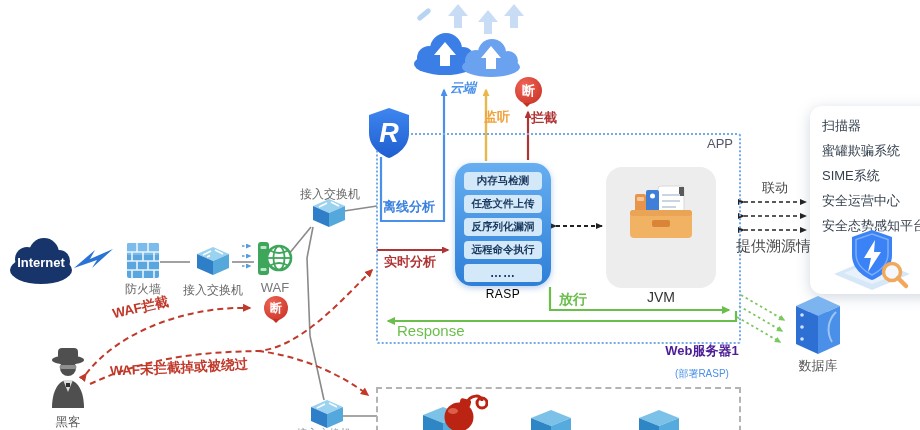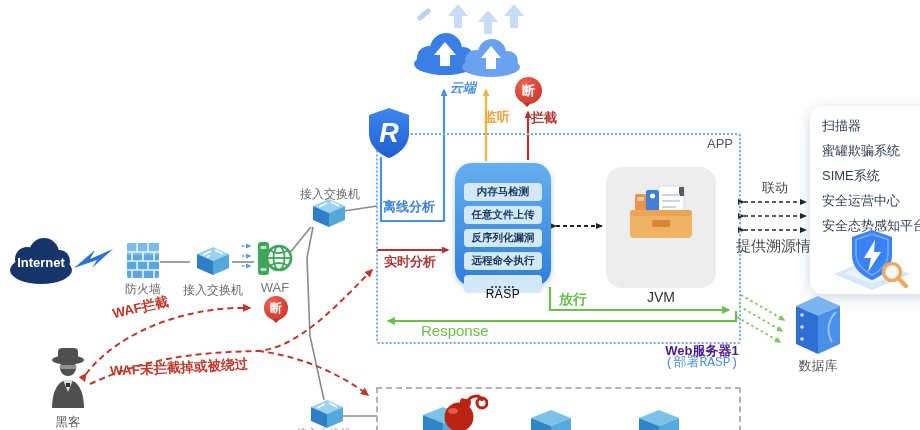--- a/index.html
+++ b/index.html
@@ -9,21 +9,21 @@
   .lbl{position:absolute;white-space:nowrap;font-size:12px;color:#666;}
   .center{text-align:center;}
   
   .app-box{position:absolute;left:376px;top:133px;width:361px;height:207px;
            border:2px dotted #74aae8;border-radius:3px;}
   .bottom-box{position:absolute;left:376px;top:387px;width:361px;height:60px;
               border:2px dashed #b3b3b3;}
   
   .rasp-box{position:absolute;left:455px;top:163px;width:96px;height:123px;border-radius:17px;
             background:linear-gradient(180deg,#66aef0,#2e7fd8);box-shadow:0 2px 6px rgba(46,111,200,.35);}
-  .rasp-rows{padding-top:20px;}
+  .rasp-rows{padding-top:9px;}
   .rasp-row{width:78px;height:18px;margin:0 auto 5px auto;background:#d3e8f8;border-radius:4px;
             display:flex;align-items:center;justify-content:center;
             font-size:10.5px;font-weight:bold;color:#17375e;}
   
   .jvm-box{position:absolute;left:606px;top:167px;width:110px;height:121px;
            background:#ededed;border-radius:16px;}
   
   .card{position:absolute;left:810px;top:106px;width:130px;height:188px;background:#fff;
         border-radius:12px;box-shadow:0 3px 14px rgba(90,110,140,.28);}
   .card-item{position:absolute;left:12px;white-space:nowrap;font-size:13px;color:#34404e;}
@@ -271,24 +271,24 @@
     <circle cx="24.5" cy="12" r="2.5" fill="#fff"></circle>
     <rect x="7" y="10" width="11" height="28" rx="2" fill="#e8944a"></rect>
     <rect x="9" y="13" width="7" height="4" rx="1" fill="#f7c79a"></rect>
     <rect x="2" y="26" width="62" height="28" rx="4" fill="#f2b264"></rect>
     <rect x="2" y="26" width="62" height="6" rx="3" fill="#e9a455"></rect>
     <rect x="24" y="36" width="18" height="7" rx="2" fill="#d98436"></rect>
   </svg>
   <div class="lbl center" style="left:606px;top:289px;width:110px;font-size:14px;color:#333;">JVM</div>
 
   <div class="lbl" style="left:559px;top:291px;color:#6abf4b;font-weight:bold;font-size:14px;">放行</div>
-  <div class="lbl" style="left:397px;top:322px;color:#6abf4b;font-size:15px;margin-left:24px;">Response</div>
+  <div class="lbl" style="left:397px;top:322px;color:#6abf4b;font-size:15px;">Response</div>
 
   <div class="lbl center" style="left:662px;top:342px;width:80px;color:#4c1d95;font-weight:bold;font-size:13px;">Web服务器1</div>
-  <div class="lbl center" style="left:662px;top:353px;width:80px;color:#4a90e8;font-size:13px;font-family:Liberation Mono, monospace;">(部署RASP)</div>
+  <div class="lbl center" style="left:662px;top:367px;width:80px;color:#4a90e8;font-size:10px;">(部署RASP)</div>
 
   <div class="bottom-box"></div>
   <svg class="abs" style="left:416px;top:404px" width="54" height="42" viewBox="0 0 54 42">
     <polygon points="7,11 27,3 47,11 27,19" fill="#7cc2e8"></polygon>
     <polygon points="7,11 27,19 27,41 7,33" fill="#2e86c4"></polygon>
     <polygon points="47,11 27,19 27,41 47,33" fill="#55aade"></polygon>
   </svg>
   <svg class="abs" style="left:438px;top:392px" width="50" height="40" viewBox="0 0 50 40">
     <path d="M28,12 C32,2 44,2 44,9" stroke="#bb2413" stroke-width="3" fill="none"></path>
     <circle cx="44" cy="11" r="5" stroke="#bb2413" stroke-width="3" fill="none"></circle>

